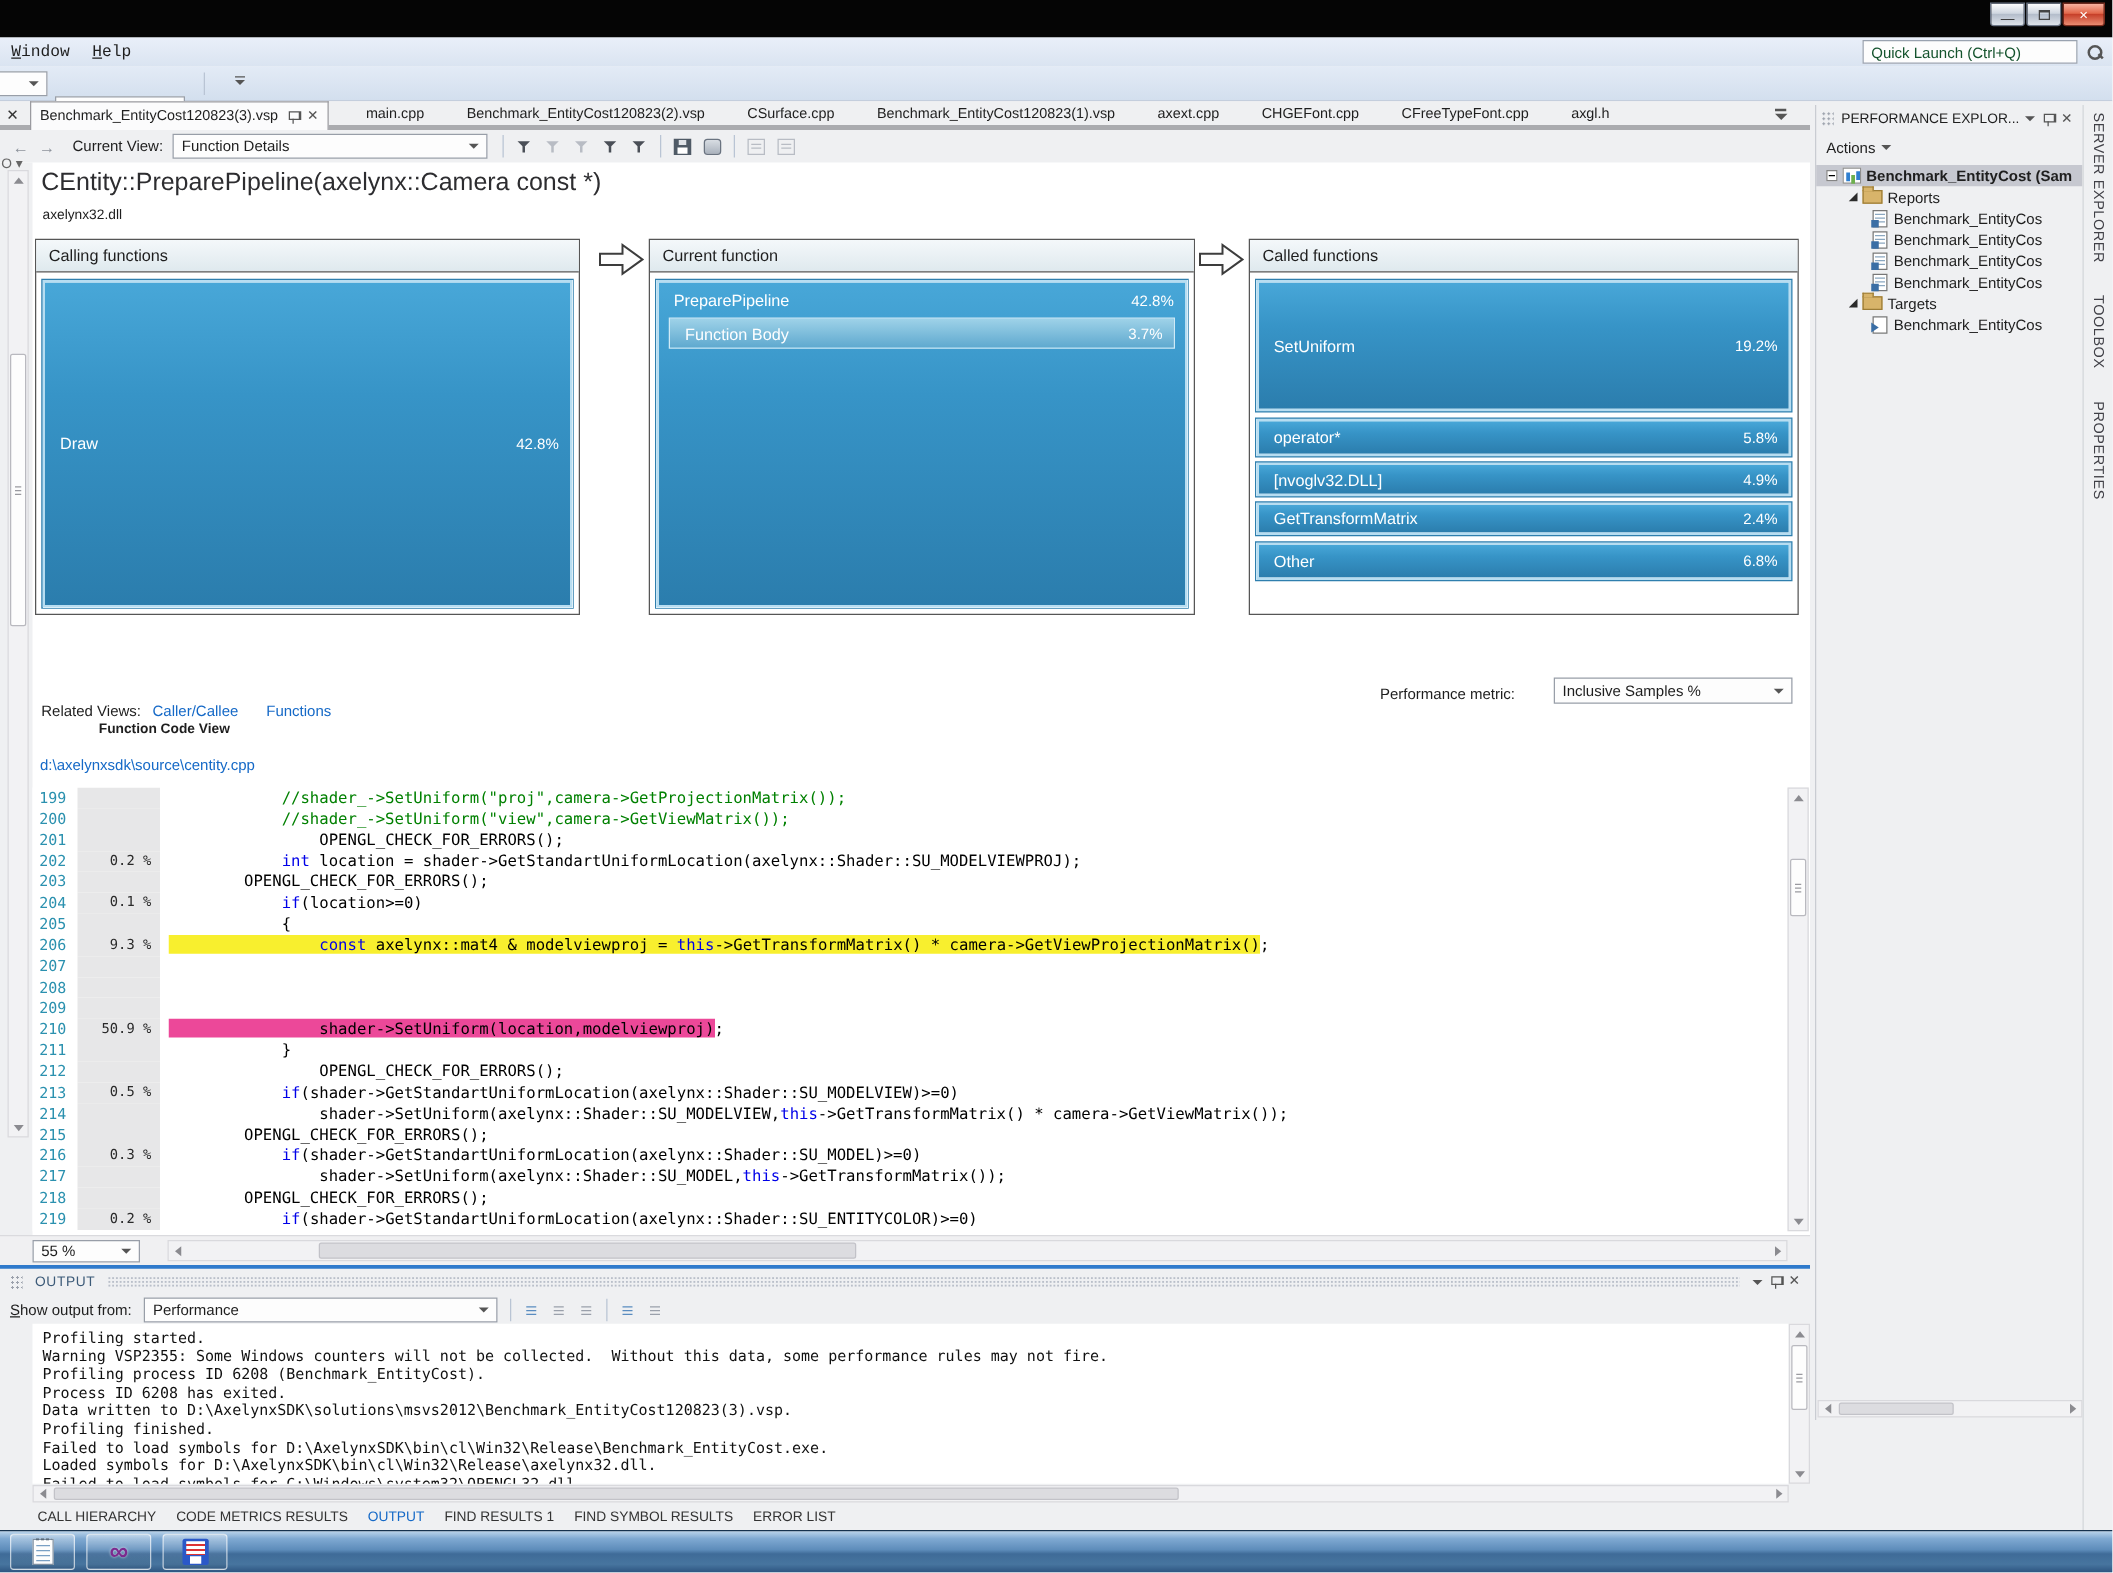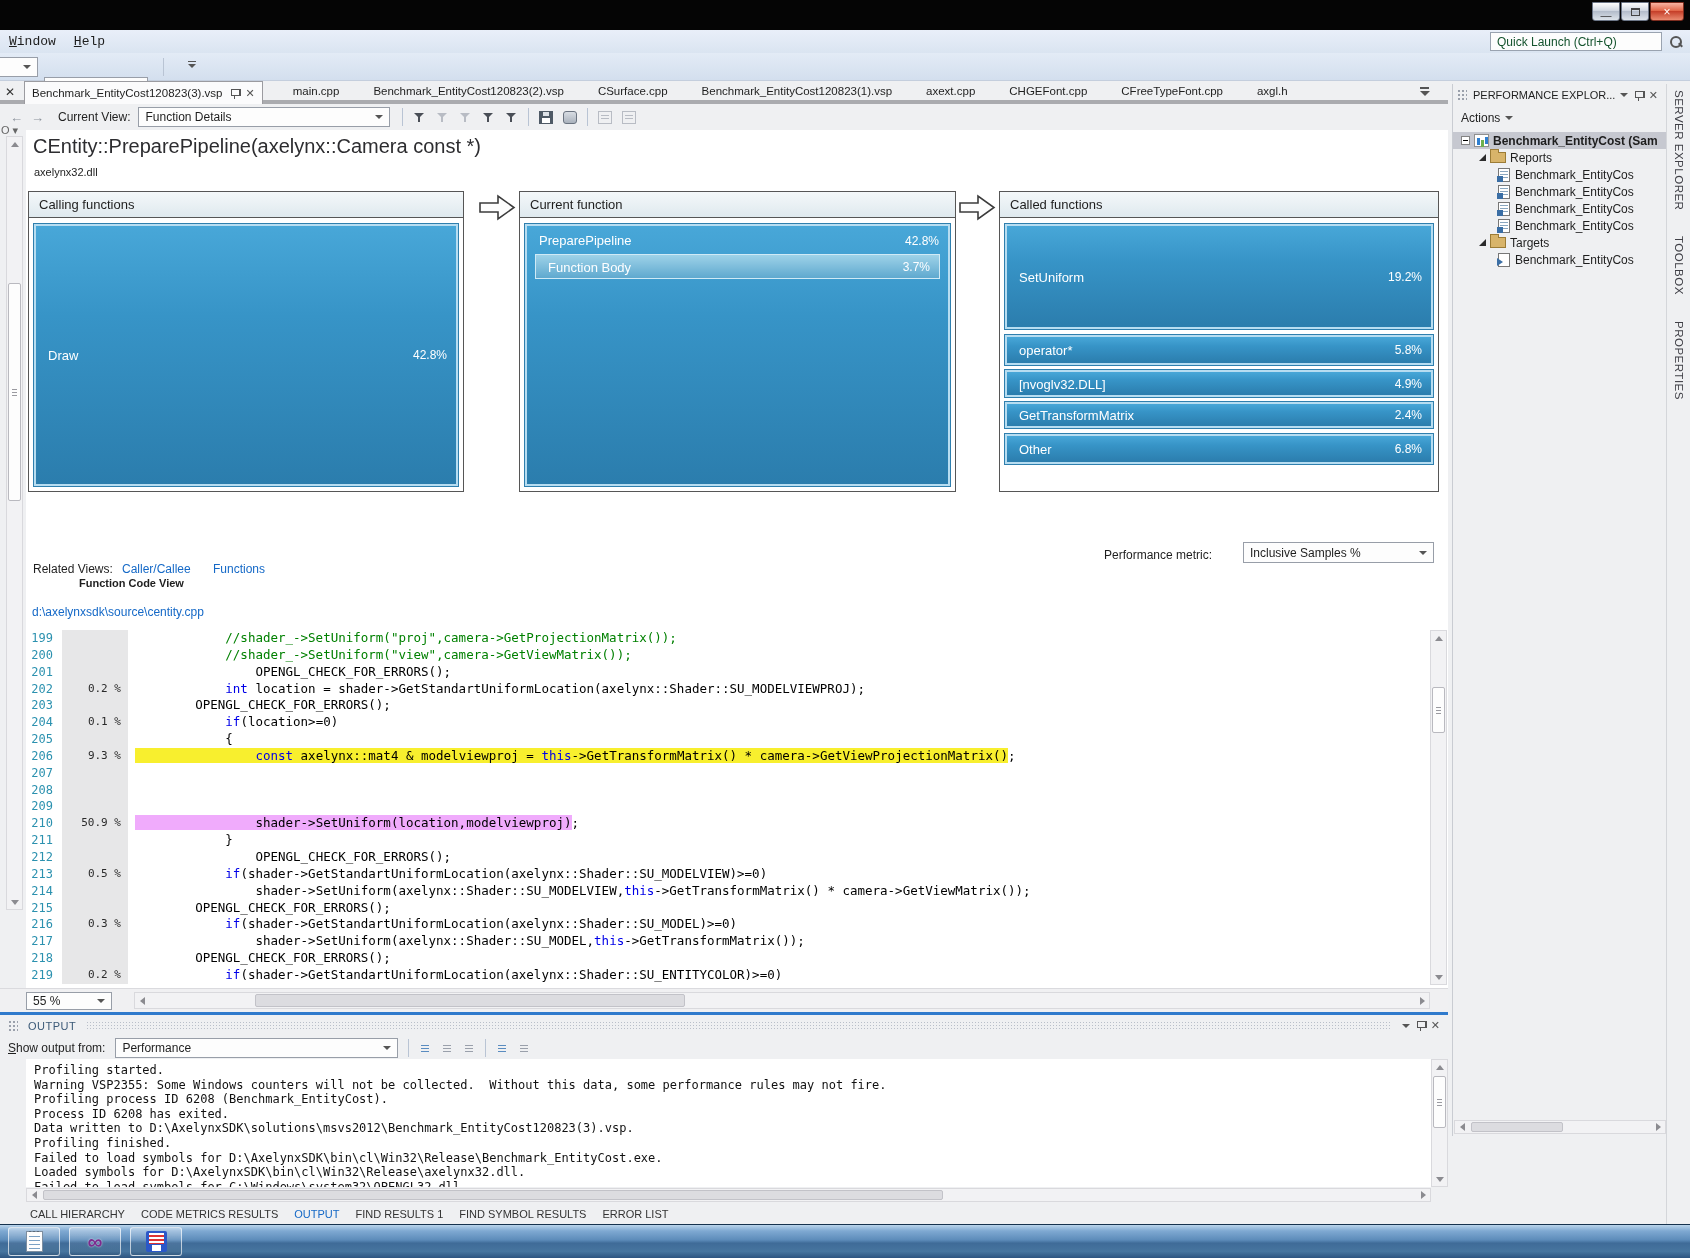--- a/index.html
+++ b/index.html
@@ -99,21 +99,21 @@
   .metric-combo { position:absolute; left:1243px; top:412px; width:191px; height:21px; }
 
   .code-head { position:absolute; left:44px; top:447px; font-size:11px; font-weight:bold;margin-left:35px; }
   .code-file { position:absolute; left:32px; top:475px; font-size:12px; }
   .codebox { position:absolute; left:26px; top:500px; width:1404px; height:355px; overflow:hidden; background:#fff; }
   .code-row { display:flex; height:16.85px; align-items:stretch; }
   .lnum { width:36px; text-align:right; padding-right:9px; color:#2b91af; font:12px/16.85px "DejaVu Sans Mono",monospace; }
   .lpct { width:66px; background:#e7e7e8; text-align:right; padding-right:7px; color:#2a2a2a; font:11px/16.85px "DejaVu Sans Mono",monospace; }
   .lcode { padding-left:7px; font:12.5px/16.85px "DejaVu Sans Mono",monospace; white-space:pre; color:#000; }
   .tok-kw { color:#0000e8; } .tok-com { color:#008000; } .tok-p { color:#000; }
-  .hl-hot { background:#f8ef2e; } .hl-warm { background:#f0abfc; }
+  .hl-hot { background:#f8ef2e; } .hl-warm { background:#ec4899; }
   .zoomrow { position:absolute; left:0; top:858px; width:1448px; height:24px; background:#f0f0f2; border-top:1px solid #dadade; }
   .zoom-combo { position:absolute; left:26px; top:3px; width:86px; height:18px; }
 
   
   .output { left:0; top:1012px; width:1448px; height:192px; background:#eff0f2; }
   .out-accent { position:absolute; left:0; top:0; width:100%; height:3px; background:#2f7acc; }
   .out-title { position:absolute; left:0; top:3px; width:100%; height:21px; display:flex; align-items:center; }
   .grip { width:10px; height:12px; margin-left:8px; background-image:radial-gradient(#9aa0ab 1px,transparent 1px); background-size:4px 4px; }
   .out-title .t { font-size:11px; color:#3c5a78; margin:0 10px 0 10px; letter-spacing:.5px; }
   .dotfill { flex:1; height:9px; margin-right:10px; background-image:radial-gradient(#b9bfc9 .8px,transparent .9px); background-size:3px 3px; }

